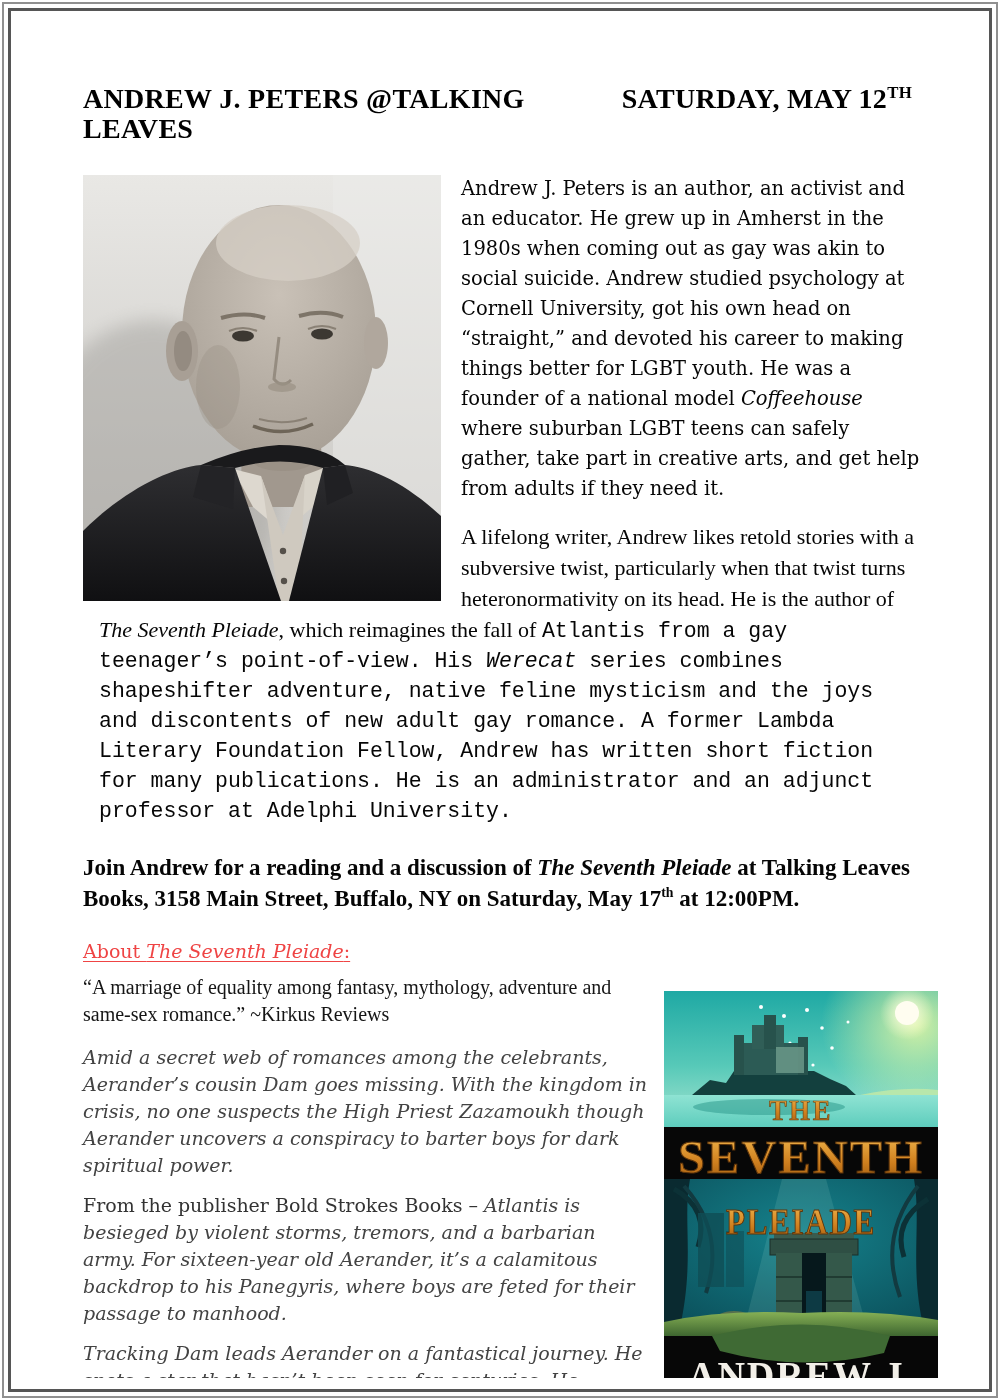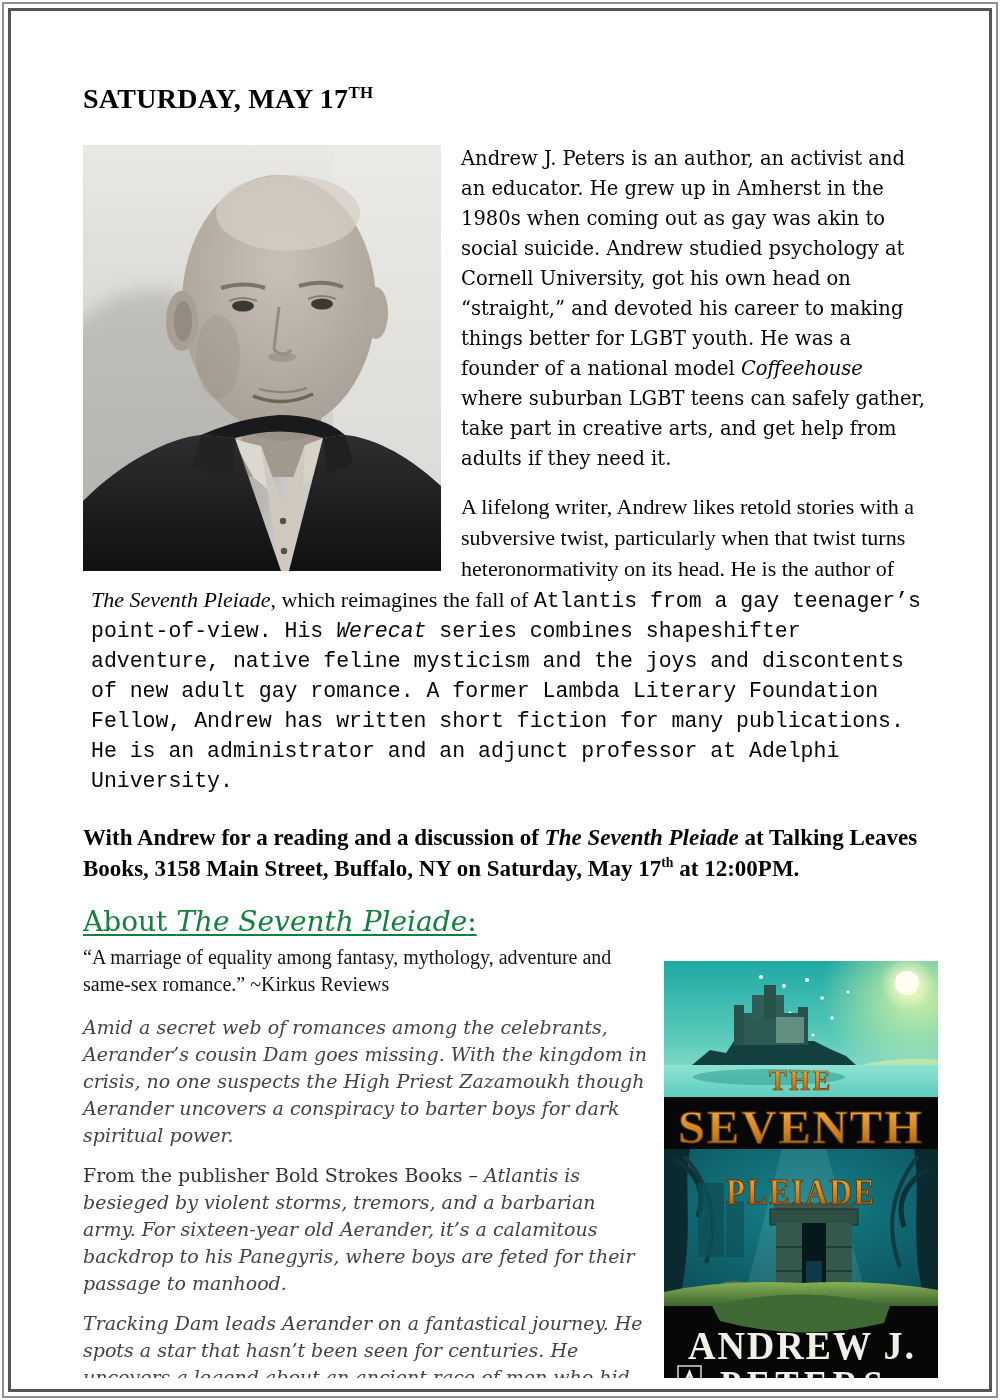--- a/index.html
+++ b/index.html
@@ -13,53 +13,54 @@
   
   .hdr{display:flex;justify-content:space-between;align-items:baseline;
        font-family:"Liberation Serif",serif;font-weight:bold;font-size:28px;
        line-height:30px;letter-spacing:.3px;}
   .hdr-right{margin-right:26px;white-space:nowrap;}
   .sup{vertical-align:super;font-size:.6em;line-height:0;margin-top:40px;}
 
   
   .bio{margin-top:30px;font-family:"DejaVu Serif",serif;font-size:19.5px;
        line-height:30px;color:#060606;}
-  .bio p{margin:8px;}
+  .bio p{margin:16px;}
   .bio p.p1{margin-bottom:18px;}
   .photo{float:left;width:358px;height:426px;margin:1px 20px 6px 0;}
   .i{font-style:italic;}
   .g{font-family:Liberation Serif, serif;font-size:22px;}
   .t{font-family:Liberation Mono, monospace;font-size:21.5px;}
 
   
   .event{clear:both;margin:26px 0 0;font-family:"Liberation Serif",serif;
          font-weight:bold;font-size:23px;line-height:31px;color:#050505;}
 
   
   .about{margin-top:24px;}
-  .about-heading{font-family:"DejaVu Serif",serif;font-size:28px;line-height:27px;
-       text-decoration:underline;text-underline-offset:3px;color:#15803d;}
+  .about-heading{font-family:"DejaVu Serif",serif;font-size:19px;line-height:27px;
+       text-decoration:underline;text-underline-offset:3px;color:#ef4444;}
   .cover{float:right;width:274px;height:447px;margin:26px 0 0 16px;}
   .kirkus{font-family:"Liberation Serif",serif;font-size:20px;line-height:27px;
        color:#151515;margin:9px 0 16px;max-width:600px;}
   .graypara{font-family:"DejaVu Serif",serif;font-style:italic;font-size:19px;
        line-height:27px;color:var(--text_gray,#434343);margin:13px 0 0;max-width:592px;}
   .graypara .r{font-style:normal;color:#333;}
 
   .cover text{font-family:"Liberation Serif",serif;font-weight:bold;}
 </style>
 </head>
 <body>
 
 <div class="frame-outer">
   <div class="frame-inner">
     <div class="content">
 
       <div class="hdr">
-        <span class="hdr-right"><span>SATURDAY, MAY 17</span><span class="sup">TH</span></span>
+        <span>ANDREW J. PETERS @TALKING LEAVES</span>
+        <span class="hdr-right"><span>SATURDAY, MAY 12</span><span class="sup">TH</span></span>
       </div>
 
       <div class="bio">
         <svg class="photo" viewBox="0 0 358 426" role="img">
           <defs>
             <linearGradient id="pBg" x1="0" y1="0" x2="0" y2="1">
               <stop offset="0" stop-color="#e9e8e5"></stop>
                 <stop offset="1" stop-color="#c6c4c0"></stop>
             </linearGradient>
             <radialGradient id="faceG" cx="0.5" cy="0.35" r="0.75">
@@ -103,21 +104,21 @@
           <path d="M0,426 L0,356 C40,316 86,293 118,290 L152,293 L198,426 Z" fill="url(#jackG)"></path>
           <path d="M358,426 L358,341 C320,306 286,292 262,290 L240,293 L206,426 Z" fill="url(#jackG)"></path>
           <path d="M118,290 Q160,272 196,270 Q240,270 262,290 L240,293 Q198,280 152,293 Z" fill="#1a1a1c"></path>
           <path d="M118,290 L152,293 L150,334 L110,322 Z" fill="#232326"></path>
           <path d="M262,290 L240,293 L244,330 L270,318 Z" fill="#202023"></path>
         </svg>
         <p class="p1"><span>Andrew J. Peters is an author, an activist and an educator. He grew up in Amherst in the 1980s when coming out as gay was akin to social suicide. Andrew studied psychology at Cornell University, got his own head on “straight,” and devoted his career to making things better for LGBT youth. He was a founder of a national model </span><span class="i">Coffeehouse</span><span> where suburban LGBT teens can safely gather, take part in creative arts, and get help from adults if they need it.</span></p>
         <p class="p2"><span class="g">A lifelong writer, Andrew likes retold stories with a subversive twist, particularly when that twist turns heteronormativity on its head. He is the author of </span><span class="g i">The Seventh Pleiade</span><span class="g">, which reimagines the fall of </span><span class="t">Atlantis from a gay teenager’s point-of-view. His </span><span class="t i">Werecat</span><span class="t"> series combines shapeshifter adventure, native feline mysticism and the joys and discontents of new adult gay romance. A former Lambda Literary Foundation Fellow, Andrew has written short fiction for many publications. He is an administrator and an adjunct professor at Adelphi University.</span></p>
       </div>
 
-      <p class="event"><span>With Andrew for a reading and a discussion of </span><span class="i">The Seventh Pleiade</span><span> at Talking Leaves Books, 3158 Main Street, Buffalo, NY on Saturday, May 17</span><span class="sup">th</span><span> at 12:00PM.</span></p>
+      <p class="event"><span>Join Andrew for a reading and a discussion of </span><span class="i">The Seventh Pleiade</span><span> at Talking Leaves Books, 3158 Main Street, Buffalo, NY on Saturday, May 17</span><span class="sup">th</span><span> at 12:00PM.</span></p>
 
       <div class="about">
         <div><span class="about-heading"><span>About </span><span class="i">The Seventh Pleiade</span><span>:</span></span></div>
 
         <svg class="cover" viewBox="0 0 274 447" role="img">
           <defs>
             <linearGradient id="skyG" x1="0" y1="0" x2="0" y2="1">
               <stop offset="0" stop-color="#1fa9a4"></stop>
                 <stop offset="0.55" stop-color="#57c9b8"></stop>
               <stop offset="1" stop-color="#a8e6d2"></stop>

